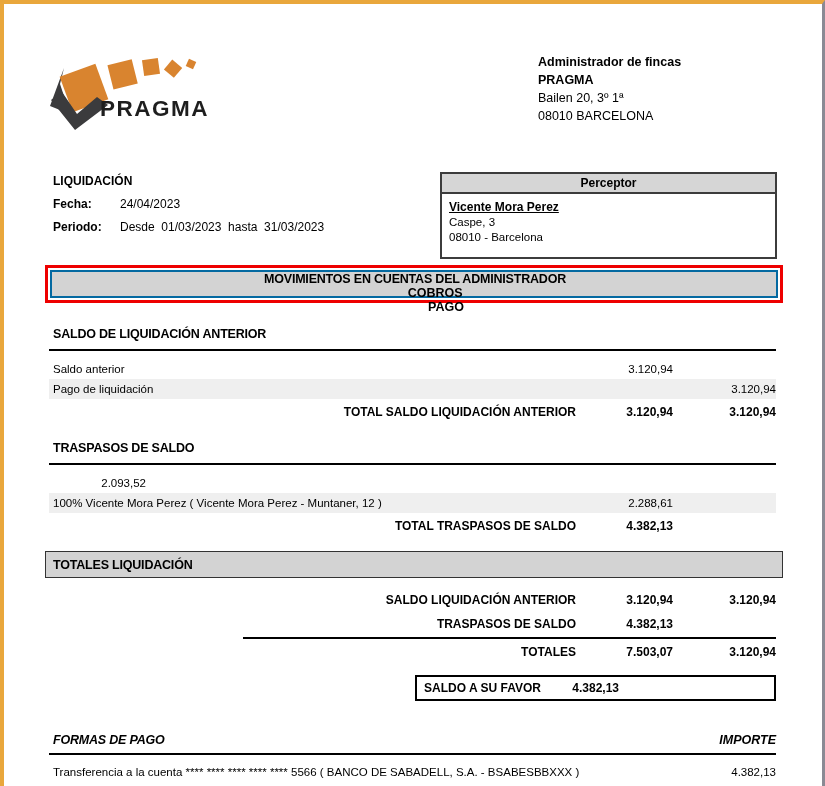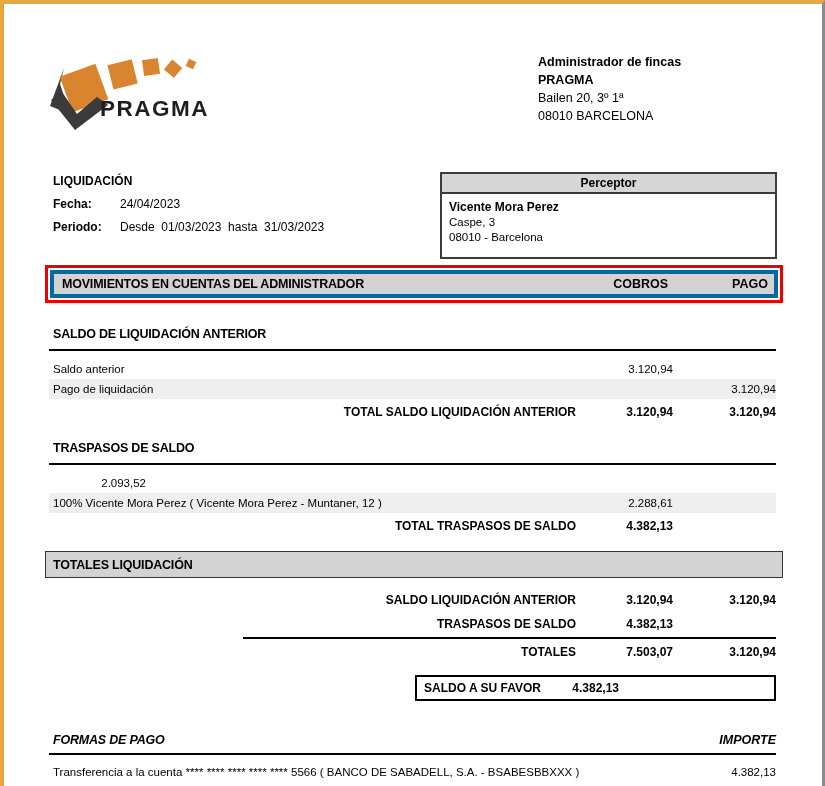--- a/index.html
+++ b/index.html
@@ -31,27 +31,27 @@
   
   .liq-block { position:absolute; left:49px; top:170px; font-size:12px; }
   .liq-title { font-weight:bold; }
   .liq-row { display:flex; margin-top:9px; white-space:pre; }
   .liq-row .lab { font-weight:bold; width:67px; }
 
   
   .perceptor { position:absolute; left:436px; top:168px; width:337px; height:87px; border:2px solid #3c3c3c; background:#fff; }
   .perceptor-head { height:20px; background:#D6D6D6; border-bottom:2px solid #3c3c3c; text-align:center; font-weight:bold; font-size:12px; line-height:19px; }
   .perceptor-body { padding:5px 7px; }
-  .perceptor-name { font-weight:bold; font-size:12px; line-height:16px; }
+  .perceptor-name { font-weight:bold; font-size:12px; line-height:16px;text-decoration:underline; }
   .perceptor-addr { font-size:11.5px; line-height:15px; }
 
   
   .annotation { position:absolute; left:41px; top:261px; width:738px; height:38px; border:3px solid #EE0000; }
-  .graybar { margin:2px; height:28px; border:4px solid #0369a1; background:#D3D3D3;
-             display:flex; align-items:center; padding:0 6px; }
+  .graybar { margin:2px; height:28px; border:2px solid #0369a1; background:#D3D3D3;
+             display:flex; align-items:center; padding:0 6px;flex-direction:column; }
   .graybar .bar-title { flex:1; font-weight:bold; font-size:12.5px; letter-spacing:-0.2px; padding-left:2px; }
   .graybar .bar-c { width:97px; text-align:right; font-weight:bold; font-size:12.5px; }
   .graybar .bar-p { width:100px; text-align:right; font-weight:bold; font-size:12.5px; }
 
   
   .sec { position:absolute; left:45px; width:727px; }
   .sec-title { font-weight:bold; font-size:12.5px; letter-spacing:-0.2px; padding-left:4px; line-height:16px; }
   .sec-rule { border-top:2px solid #000; margin-top:7px; }
   .t-rows { margin-top:8px; }
   .row3 { display:flex; align-items:center; height:20px; font-size:11.5px; }

